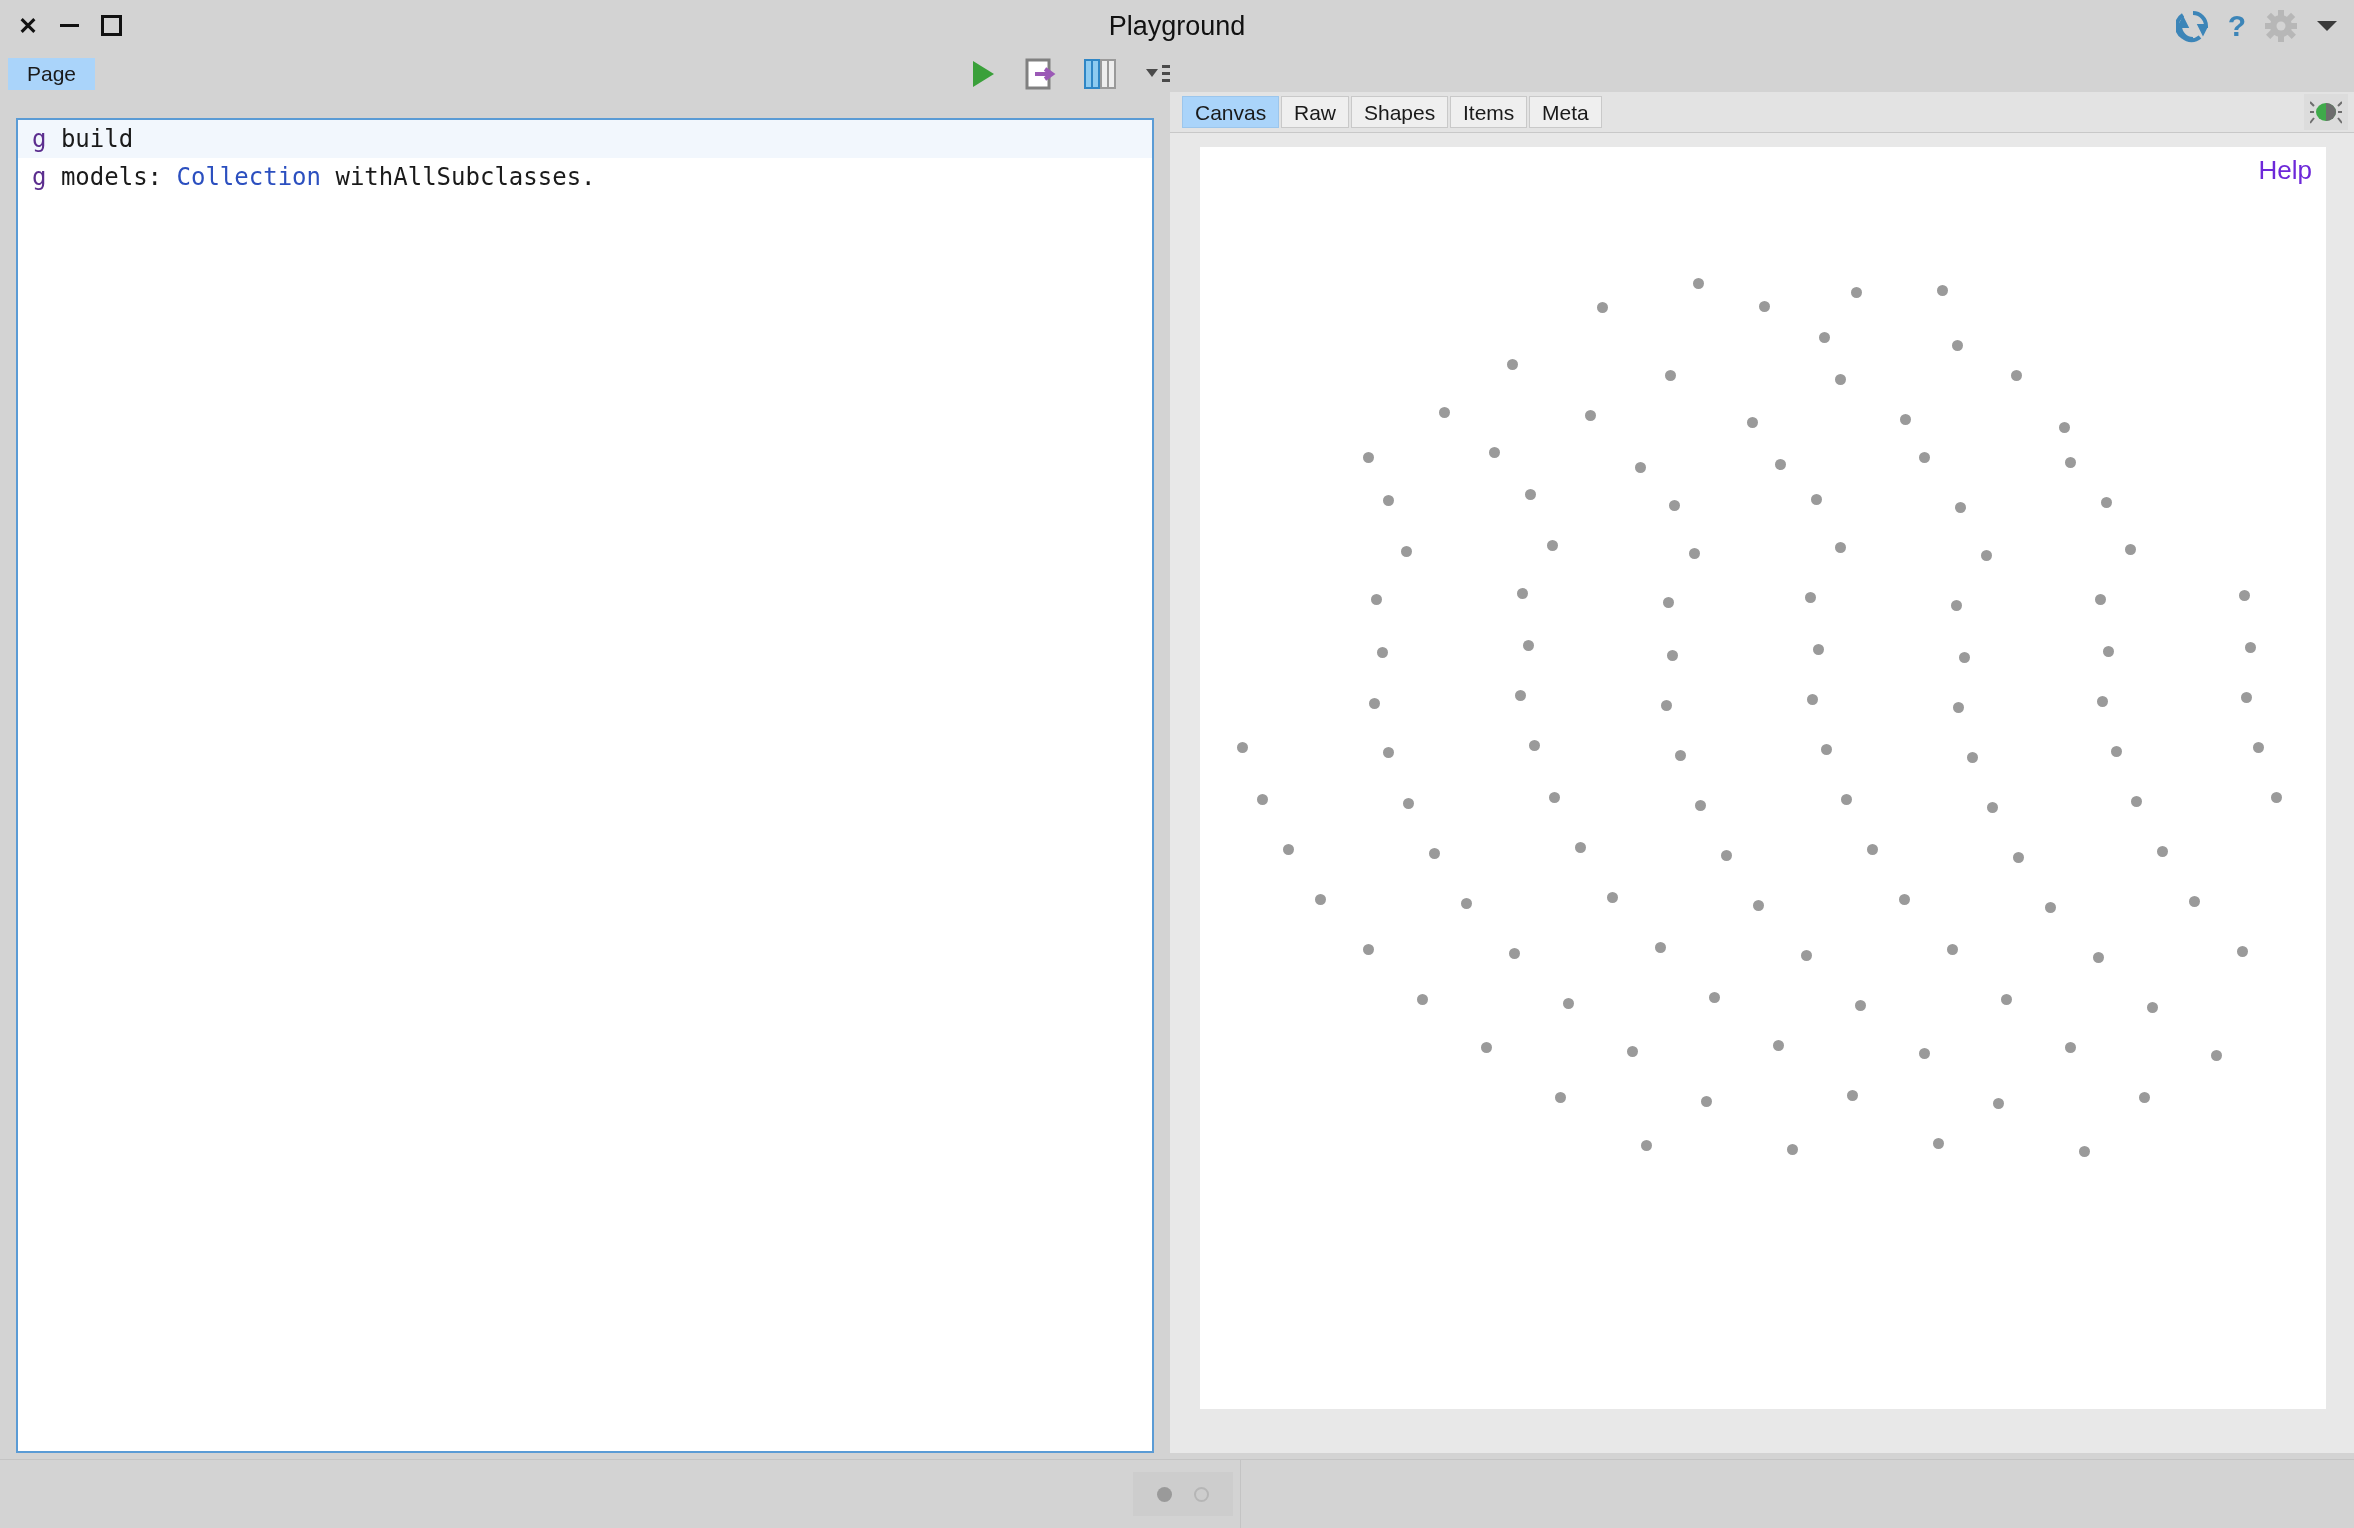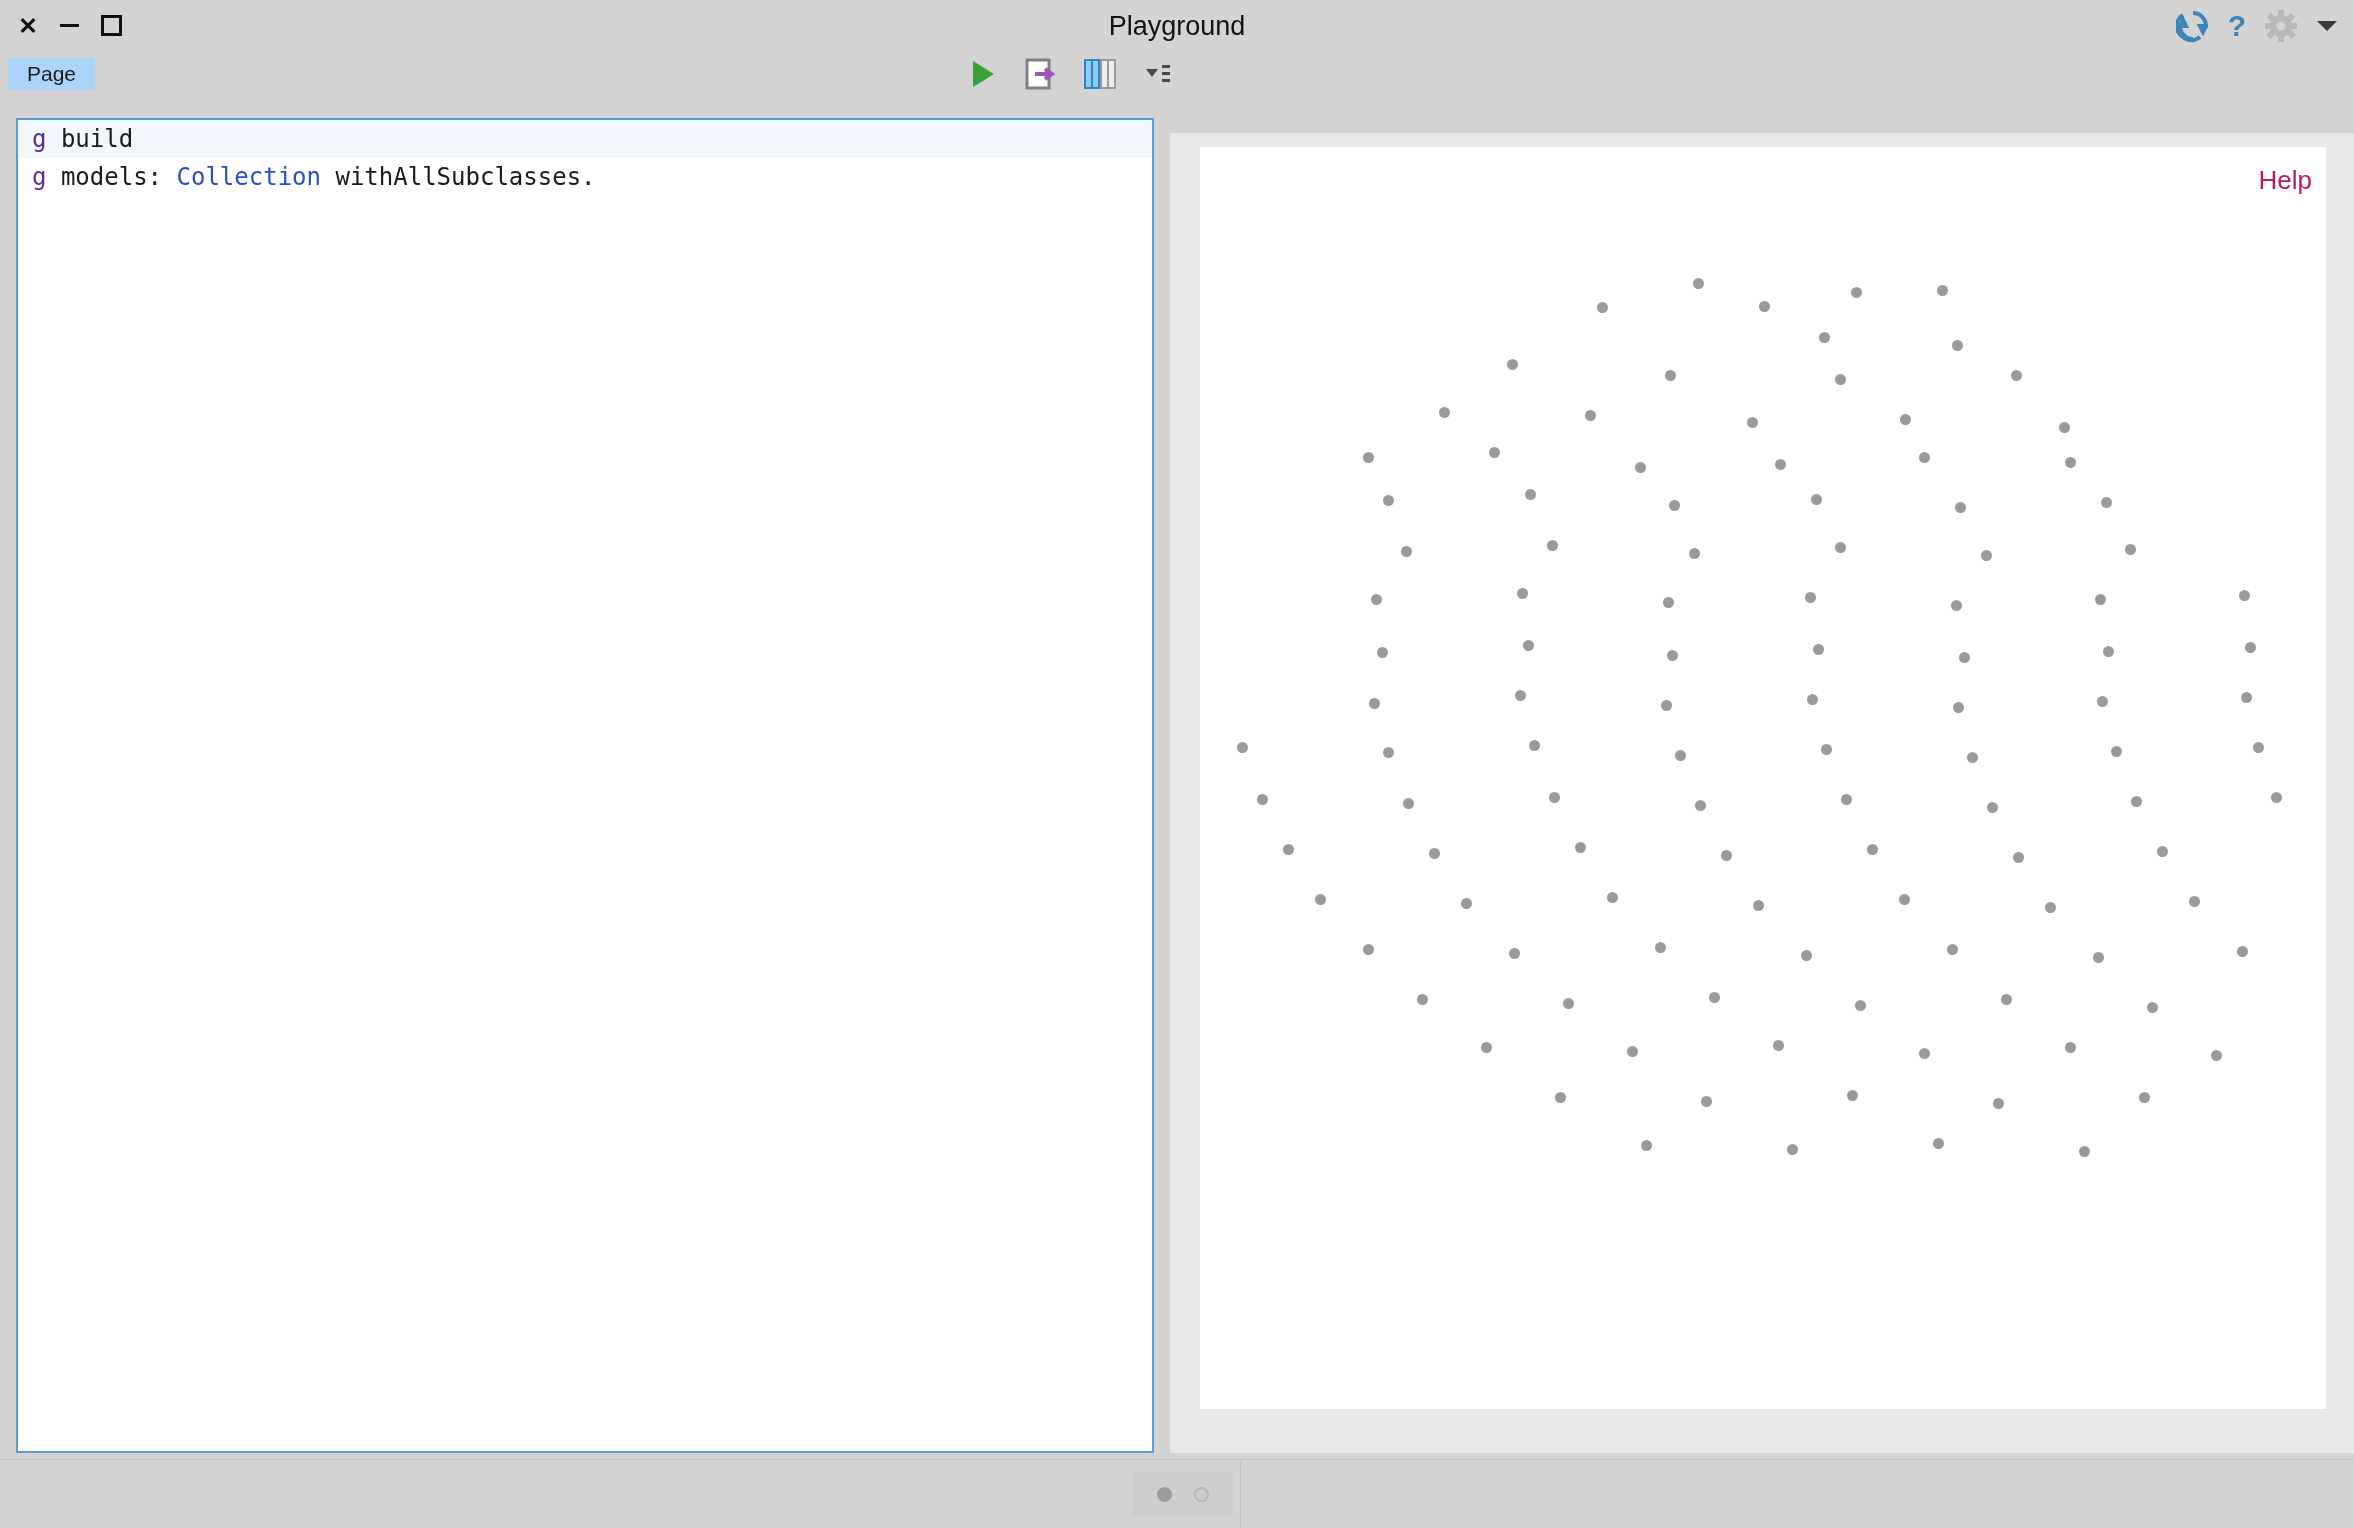--- a/index.html
+++ b/index.html
@@ -213,23 +213,23 @@
   }
   .canvas-surface {
     position: absolute;
     left: 30px; top: 14px;
     width: 1126px; height: 1262px;
     background: #ffffff;
     overflow: hidden;
   }
   .canvas-help {
     position: absolute;
-    right: 14px; top: 18px;
+    right: 14px; top: 8px;
     font-size: 26px;
-    color: #be185d;
+    color: #6d28d9;
     cursor: pointer;
   }
   .dot {
     position: absolute;
     width: 11px; height: 11px;
     border-radius: 50%;
     background: #9a9a9a;
   }
 
   
@@ -366,20 +366,41 @@
         <div class="code-line highlight"><span class="tok-var">g </span><span class="tok-plain">build</span></div>
         <div class="code-line"><span class="tok-var">g </span><span class="tok-plain">models: </span><span class="tok-class">Collection</span><span class="tok-plain"> withAllSubclasses.</span></div>
       </div>
   </div>
 
   <div class="splitter"></div>
 
   <div class="right-pane">
 
 
+    <div class="subtabs" id="subtabs">
+      <div class="bug-icon-wrap">
+        <svg width="32" height="28" viewBox="0 0 32 28">
+          <ellipse cx="16" cy="14" rx="10" ry="9" fill="#3faa4a"></ellipse>
+          <path d="M16 5 a10 9 0 0 1 0 18 z" fill="#6d6d6d"></path>
+          <g stroke="#6d6d6d" stroke-width="2">
+            <line x1="4" y1="8" x2="0" y2="4"></line>
+              <line x1="4" y1="14" x2="-1" y2="14"></line>
+              <line x1="4" y1="20" x2="0" y2="25"></line>
+            <line x1="28" y1="8" x2="32" y2="4"></line>
+              <line x1="28" y1="14" x2="33" y2="14"></line>
+              <line x1="28" y1="20" x2="32" y2="25"></line>
+          </g>
+        </svg>
+      </div>
+    <div class="subtab active" style="left: 12px;">Canvas</div>
+        <div class="subtab" style="left: 111px;">Raw</div>
+        <div class="subtab" style="left: 181px;">Shapes</div>
+        <div class="subtab" style="left: 280px;">Items</div>
+        <div class="subtab" style="left: 359px;">Meta</div>
+      </div>
 
     <div class="canvas-outer">
       <div class="canvas-surface" id="canvas-surface">
         <span class="canvas-help">Help</span>
       <div class="dot" style="left: 492.5px; top: 130.5px; width: 11px; height: 11px; background: rgb(154, 154, 154);"></div>
           <div class="dot" style="left: 650.5px; top: 139.5px; width: 11px; height: 11px; background: rgb(154, 154, 154);"></div>
           <div class="dot" style="left: 736.5px; top: 137.5px; width: 11px; height: 11px; background: rgb(154, 154, 154);"></div>
           <div class="dot" style="left: 396.5px; top: 154.5px; width: 11px; height: 11px; background: rgb(154, 154, 154);"></div>
           <div class="dot" style="left: 558.5px; top: 153.5px; width: 11px; height: 11px; background: rgb(154, 154, 154);"></div>
           <div class="dot" style="left: 618.5px; top: 184.5px; width: 11px; height: 11px; background: rgb(154, 154, 154);"></div>

